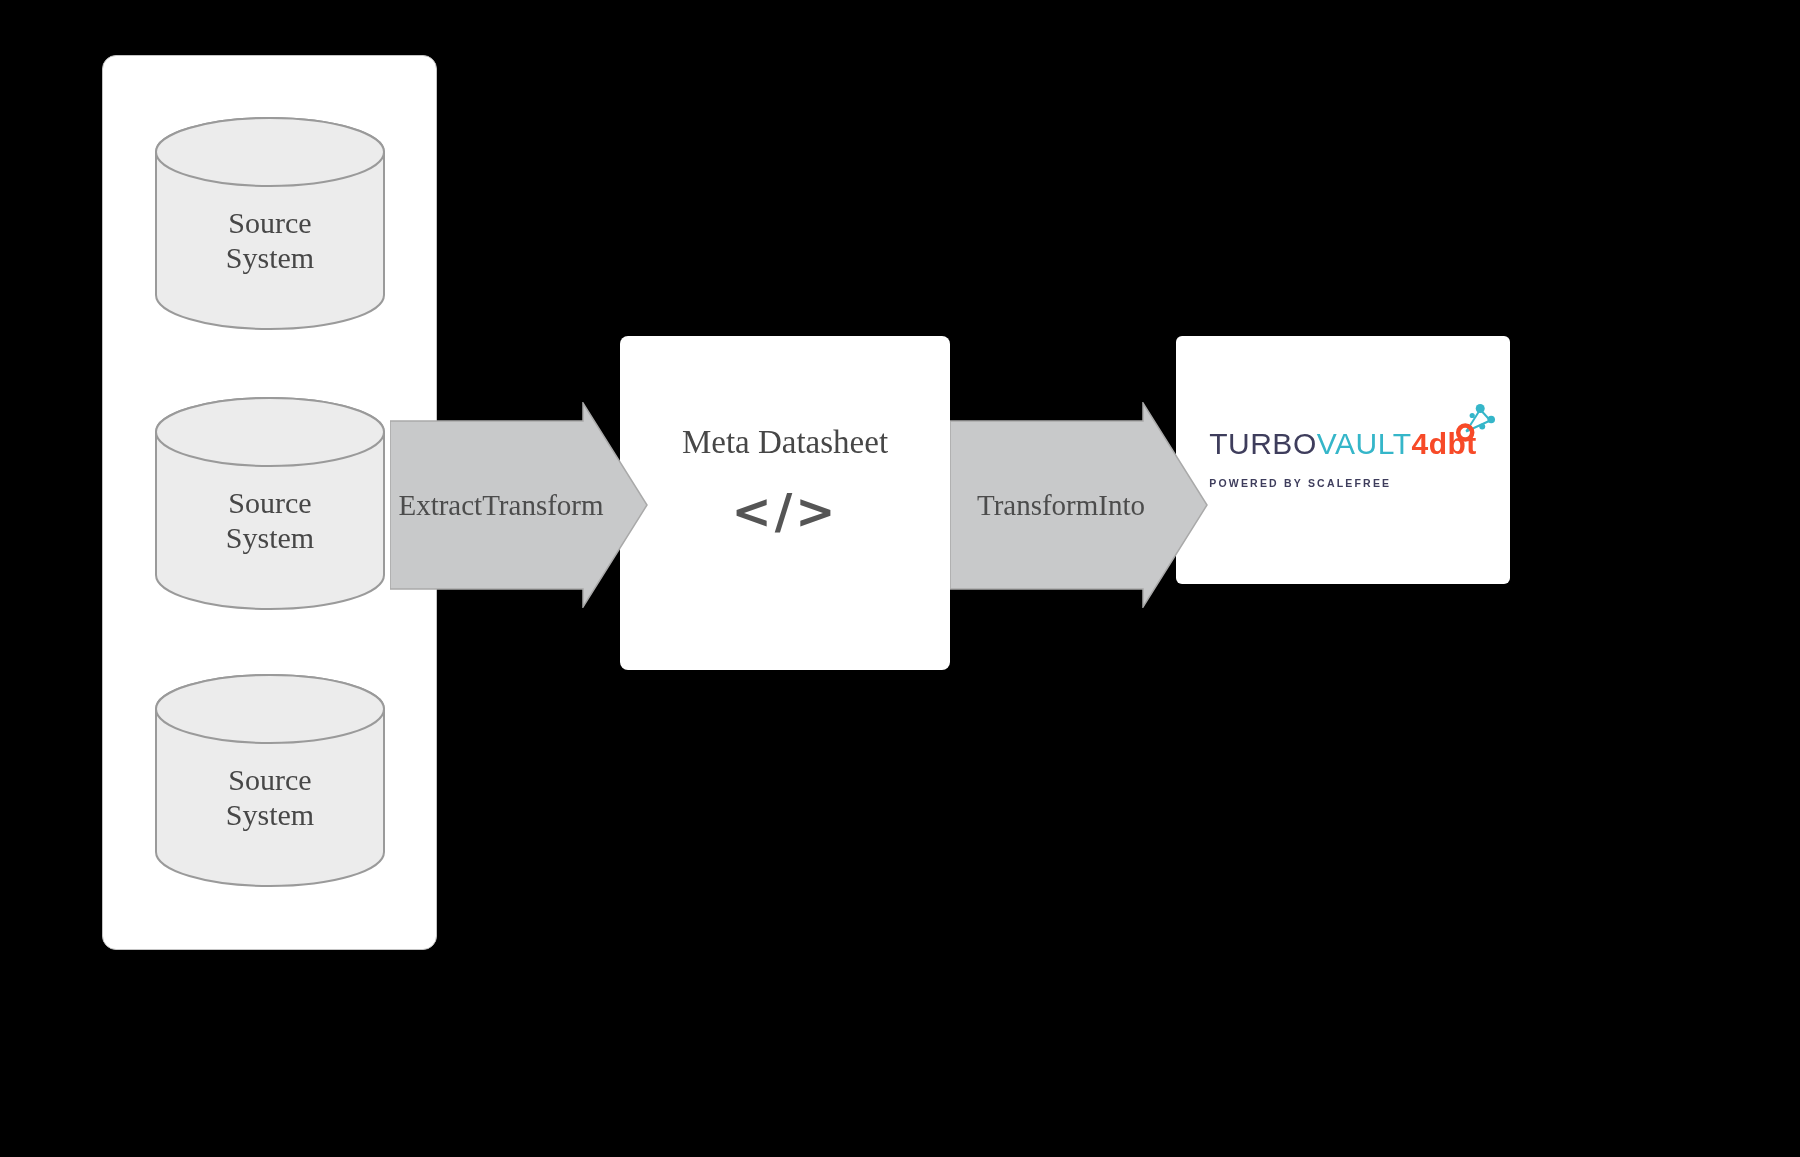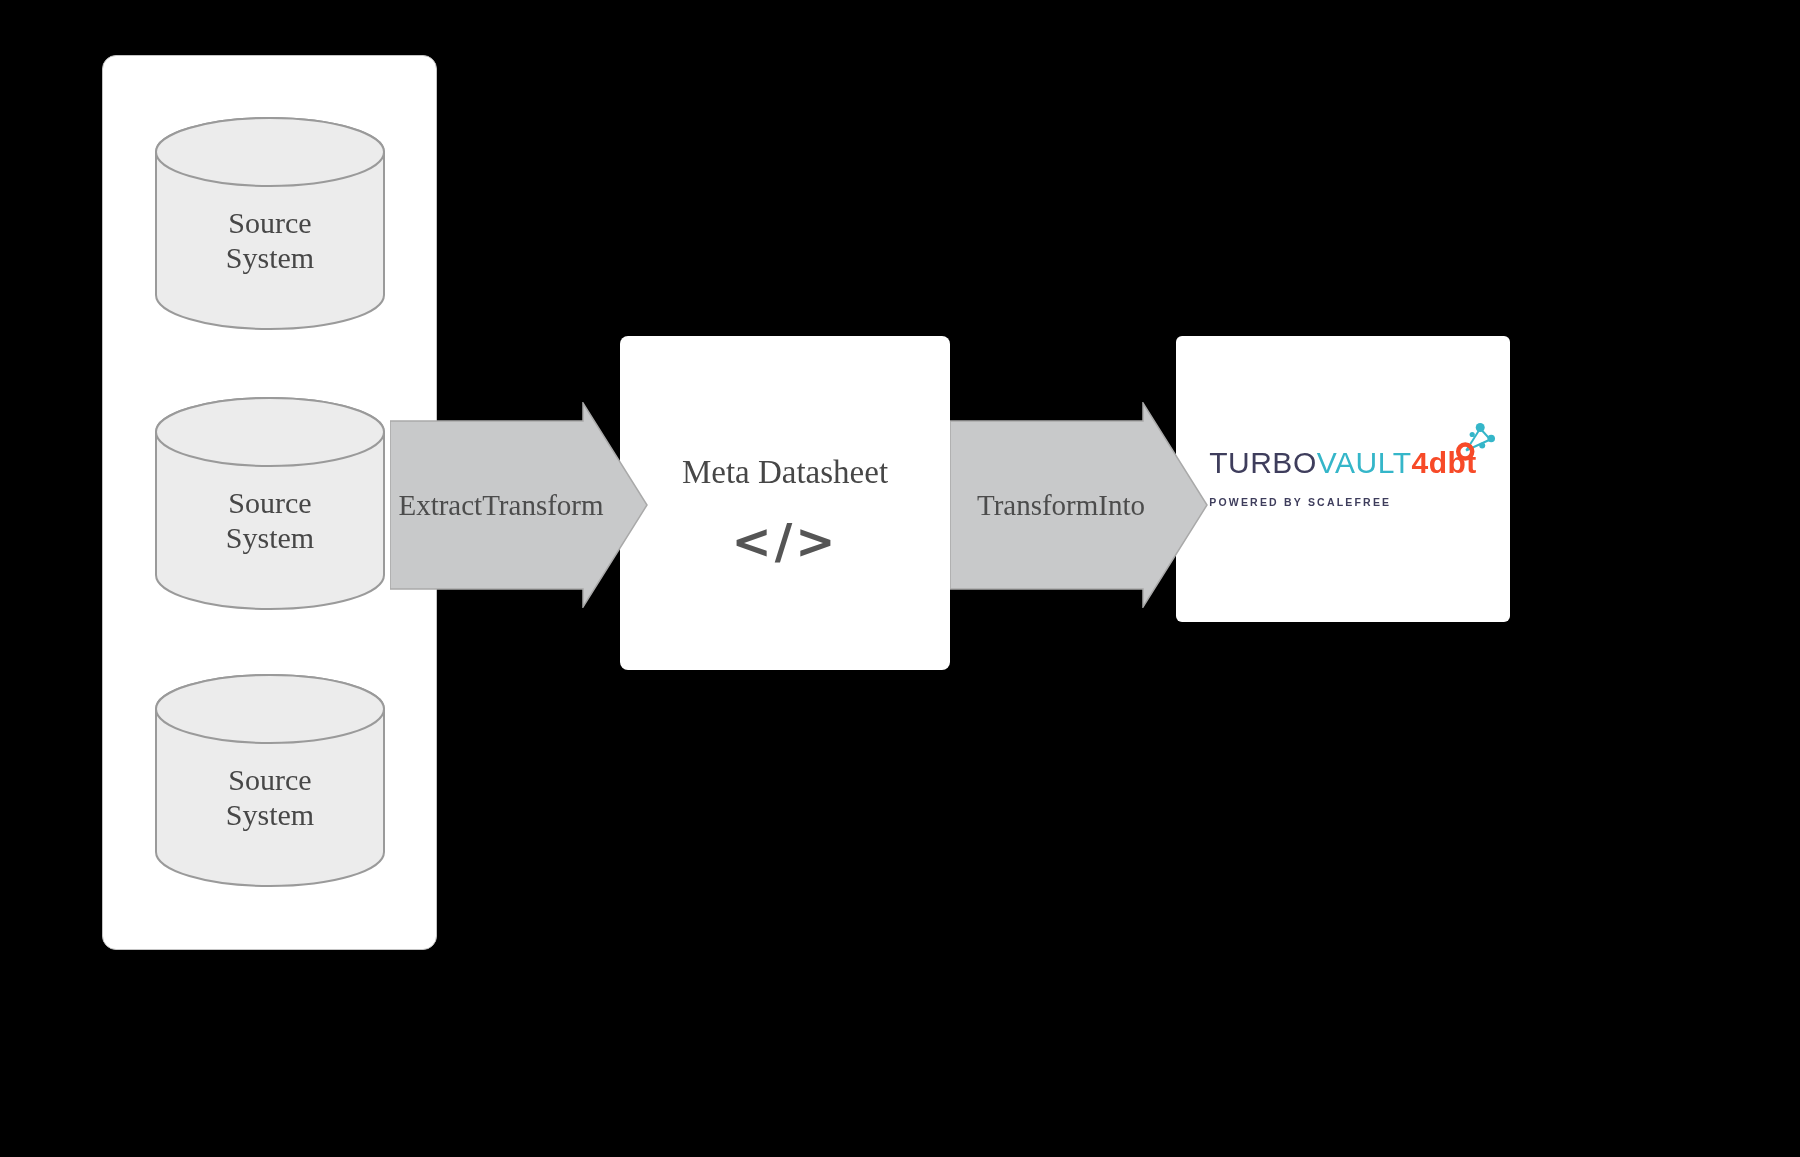--- a/index.html
+++ b/index.html
@@ -52,37 +52,37 @@
   .cyl-label span { display: block; }
 
   
   .meta-box {
     left: 620px; top: 336px;
     width: 330px; height: 334px;
     border-radius: 8px;
     display: flex; flex-direction: column; align-items: center;
   }
   .meta-title {
-    margin-top: 118px;
+    margin-top: 88px;
     font-size: 33px;
     color: var(--text-dark, #4a4a4a);
   }
   .code-icon {
     margin-top: 22px;
     font-family: "DejaVu Sans", sans-serif;
     font-weight: bold;
     font-size: 48px;
     letter-spacing: 3px;
     color: #555555;
   }
 
   
   .logo-box {
     left: 1176px; top: 336px;
-    width: 334px; height: 286px;
+    width: 334px; height: 248px;
     border-radius: 6px;
   }
   .logo-wrap {
     position: absolute;
     left: 50%; top: 50%;
     transform: translate(-50%, -54%);
   }
   .logo-line {
     position: relative;
     display: flex;

